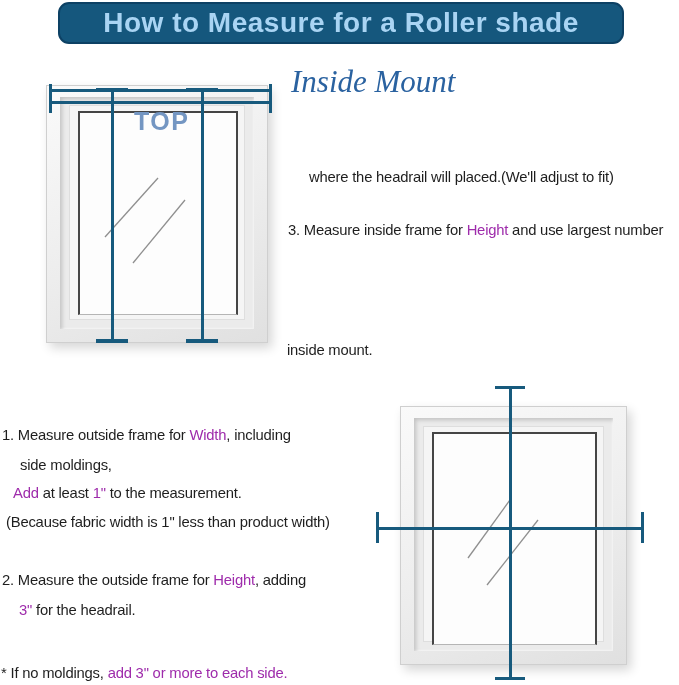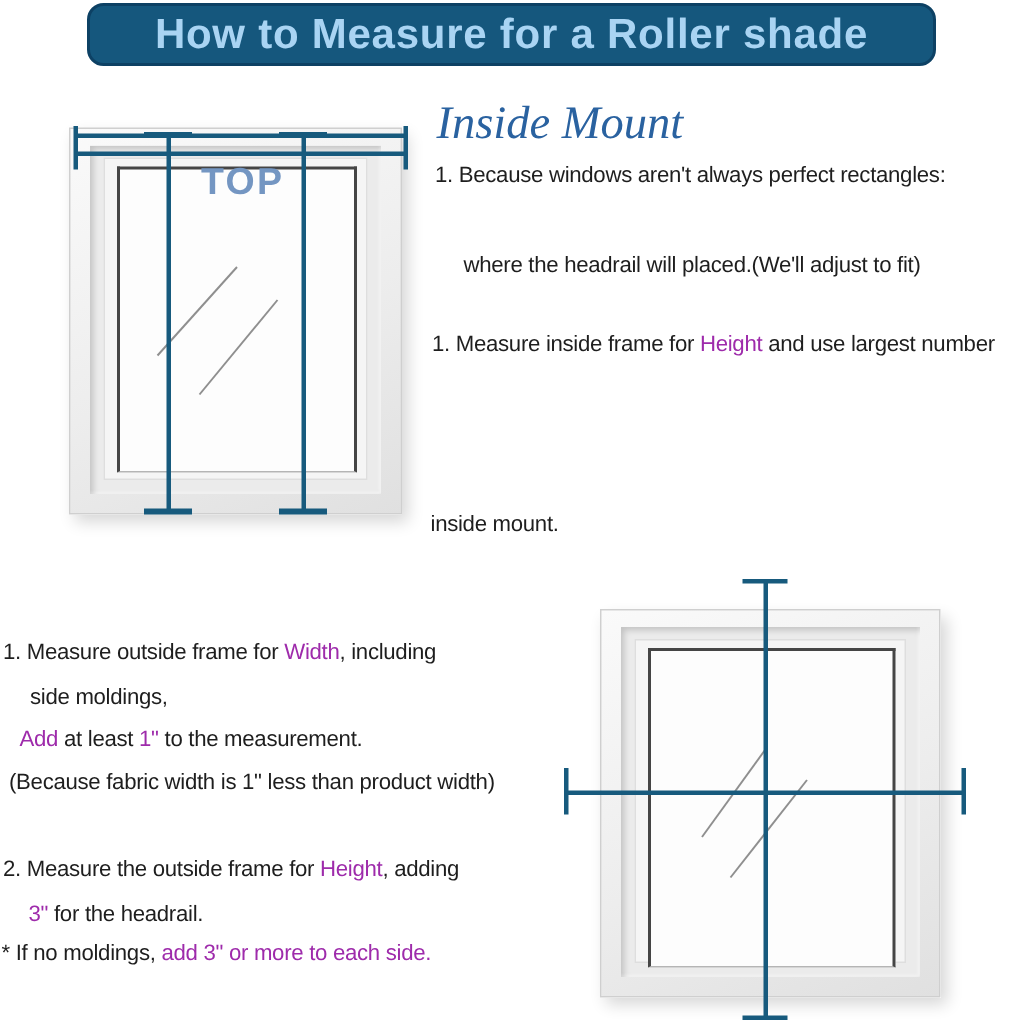--- a/index.html
+++ b/index.html
@@ -94,45 +94,44 @@
   <div class="ml" style="left:269px;top:84px;width:3px;height:29px"></div>
   <div class="ml" style="left:111px;top:89px;width:3px;height:253px"></div>
   <div class="ml" style="left:96px;top:88px;width:32px;height:3px"></div>
   <div class="ml" style="left:96px;top:339px;width:32px;height:4px"></div>
   <div class="ml" style="left:201px;top:89px;width:3px;height:253px"></div>
   <div class="ml" style="left:186px;top:88px;width:32px;height:3px"></div>
   <div class="ml" style="left:186px;top:339px;width:32px;height:4px"></div>
 
   <div class="mount-heading" style="left:291px;top:64px">Inside Mount</div>
 
-  <div class="line" style="left:290px;top:109px">1. Because windows aren't always perfect rectangles:</div>
 
 
   <div class="line" style="left:309px;top:169px">where the headrail will placed.(We'll adjust to fit)</div>
 
-  <div class="line" style="left:288px;top:222px"><span>1. Measure inside frame for </span><span class="pp">Height</span><span> and use largest number</span></div>
+  <div class="line" style="left:288px;top:222px"><span>3. Measure inside frame for </span><span class="pp">Height</span><span> and use largest number</span></div>
 
 
 
   <div class="line" style="left:287px;top:342px">inside mount.</div>
 
 
   <div class="line" style="left:2px;top:427px"><span>1. Measure outside frame for </span><span class="pp">Width</span><span>, including</span></div>
 
   <div class="line" style="left:20px;top:457px">side moldings,</div>
 
   <div class="line" style="left:13px;top:485px"><span class="pp">Add</span><span> at least </span><span class="pp">1"</span><span> to the measurement.</span></div>
 
   <div class="line" style="left:6px;top:514px">(Because fabric width is 1" less than product width)</div>
 
   <div class="line" style="left:2px;top:572px"><span>2. Measure the outside frame for </span><span class="pp">Height</span><span>, adding</span></div>
 
   <div class="line" style="left:19px;top:602px"><span class="pp">3"</span><span>  for the headrail.</span></div>
 
-  <div class="line" style="left:1px;top:628px"><span>* If no moldings, </span><span class="pp">add 3" or more to each side.</span></div>
+  <div class="line" style="left:1px;top:665px"><span>* If no moldings, </span><span class="pp">add 3" or more to each side.</span></div>
 
   <div class="win" style="left:400px;top:406px;width:227px;height:259px">
     <div class="w-outer"></div>
     <div class="w-mid"></div>
     <div class="w-sash"></div>
     <div class="w-glass" style="bottom:20px"></div>
     <svg class="refl" width="227" height="259" viewBox="0 0 227 259">
       <line x1="68" y1="152" x2="110" y2="94"></line>
       <line x1="87" y1="179" x2="138" y2="114"></line>
     </svg>

